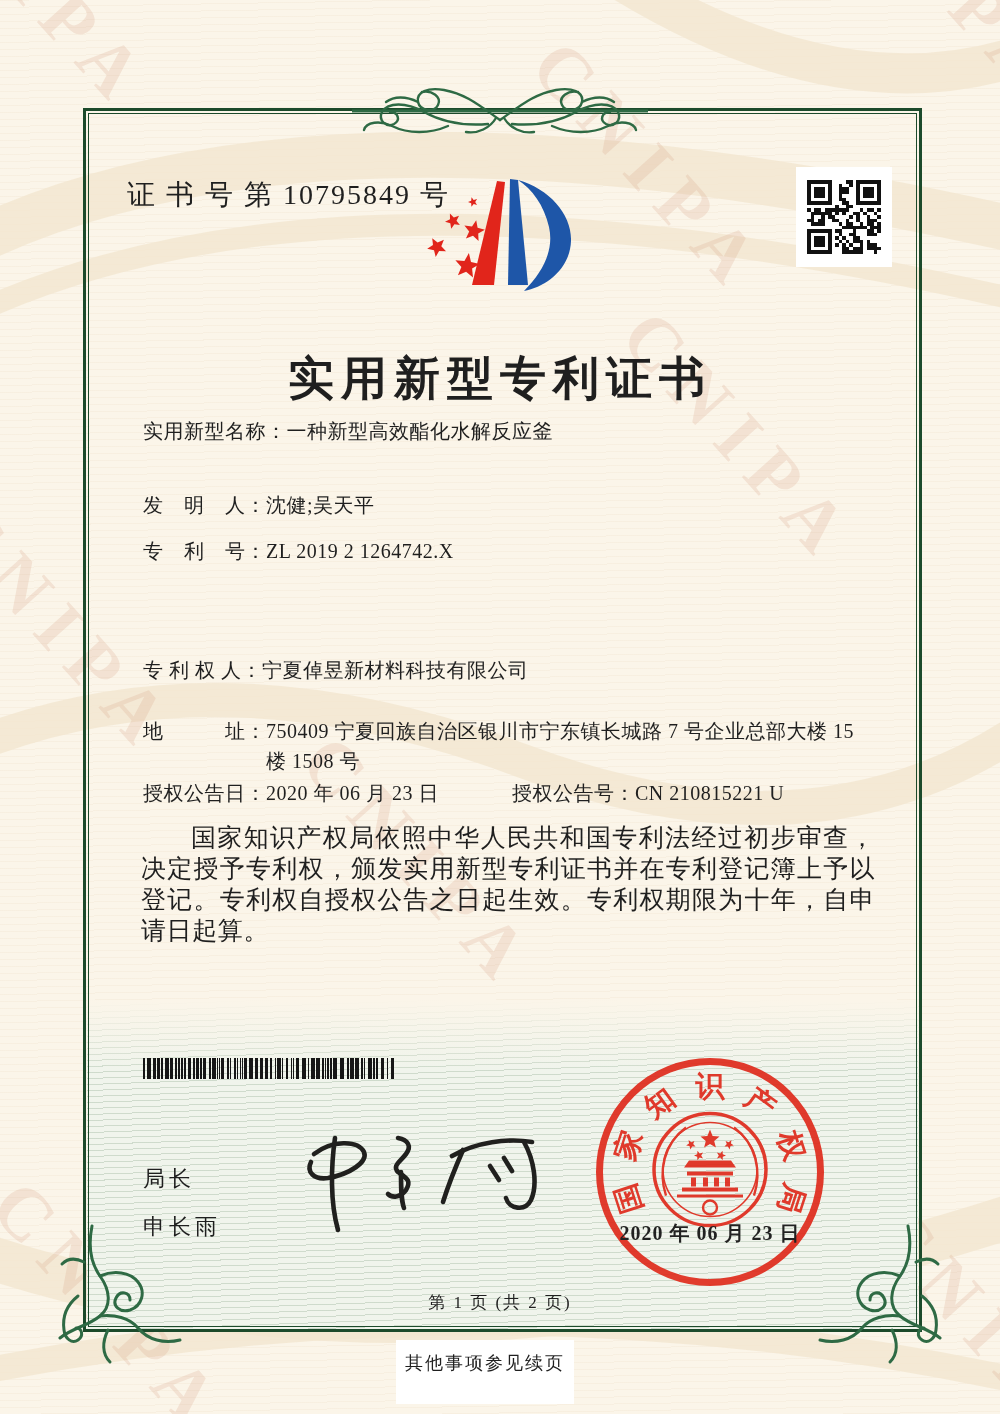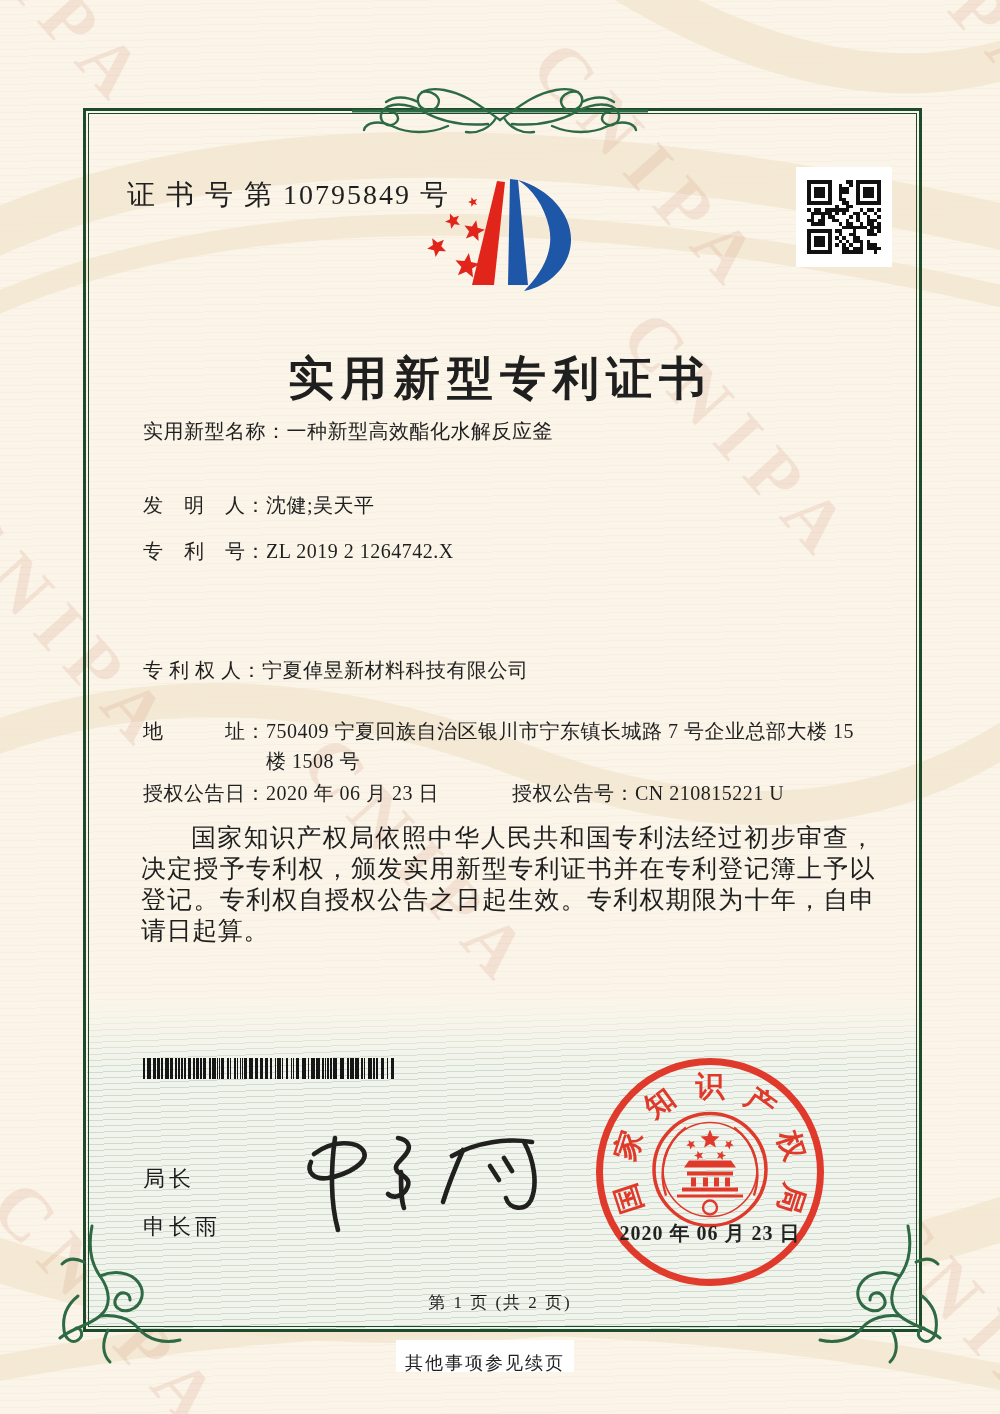--- a/index.html
+++ b/index.html
@@ -73,21 +73,21 @@
     position:absolute; left:50%; top:50%; width:36px; height:36px; margin:-18px 0 0 -18px;
     text-align:center; font-size:29px; font-weight:bold; color:#df2b1c; line-height:36px;
   }
   .seal-emblem{position:absolute; left:50%; top:50%; transform:translate(-50%,-52%);}
   .seal-date{
     position:absolute; left:0; width:100%; top:162px; text-align:center;
     font-size:20px; color:#111; letter-spacing:1px; z-index:7; font-weight:bold;
   }
   .page-number{position:absolute; left:0; top:1291px; width:100%; text-align:center; font-size:17px; letter-spacing:2px;}
   .footer-note{
-    position:absolute; left:396px; top:1340px; width:178px; height:32px; z-index:6;
+    position:absolute; left:396px; top:1340px; width:178px; height:64px; z-index:6;
     background:#ffffff; text-align:center; line-height:46px; font-size:18px; letter-spacing:2px;
   }
 </style>
 </head>
 <body>
 
 <div class="page">
 
   <svg class="bg-ribbons" width="1000" height="1414" viewBox="0 0 1000 1414">
     <g fill="none" stroke="#f3e6d0" stroke-opacity="0.8">

